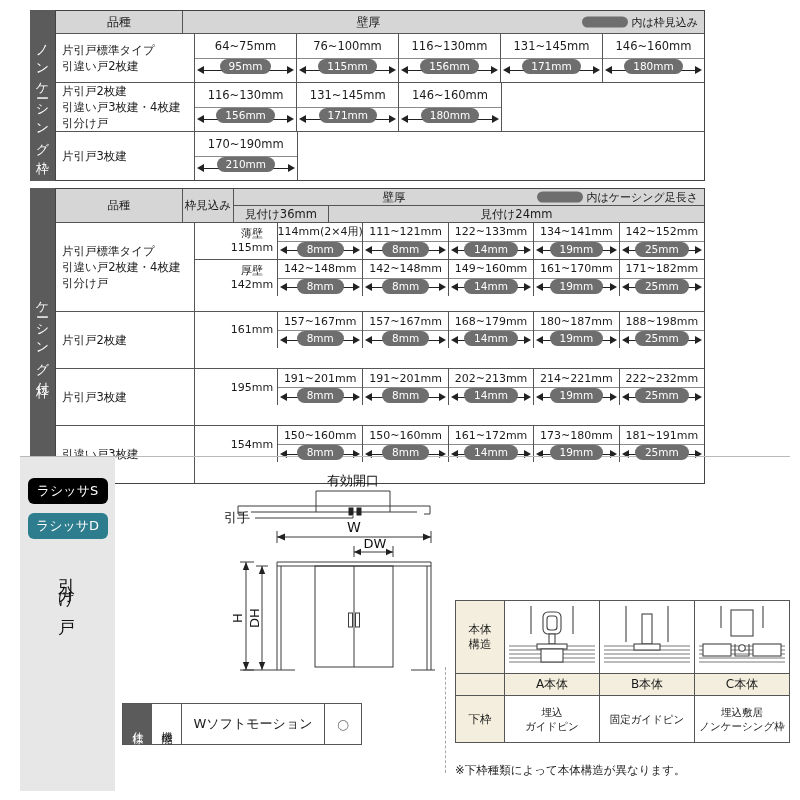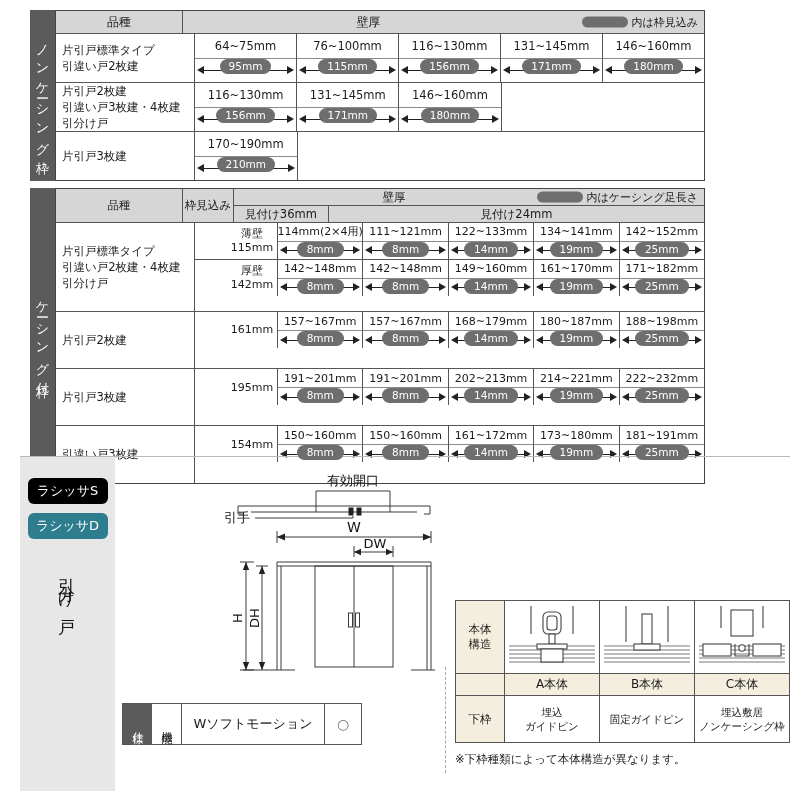--- a/index.html
+++ b/index.html
@@ -69,21 +69,21 @@
   .structbl{position:absolute;left:455px;top:145px;border:1px solid #555;background:#fff;}
   .strow{display:flex;}
   .strow + .strow{border-top:1px solid #555;}
   .stc{border-right:1px solid #555;display:flex;align-items:center;justify-content:center;text-align:center;}
   .stc:last-child{border-right:none;}
   .st-label{width:48px;background:#f3eedd;font-size:11.5px;line-height:1.3;flex-direction:column;}
   .st-h{width:94px;height:21px;background:#f3eedd;font-size:12px;}
   .st-corner{width:48px;background:#f3eedd;}
   .st-dia{width:94px;height:72px;}
   .st-txt{width:94px;height:46px;font-size:10.5px;line-height:1.35;flex-direction:column;}
-  .note{position:absolute;left:455px;top:297px;font-size:11.5px;color:#222;}
+  .note{position:absolute;left:455px;top:308px;font-size:11.5px;color:#222;}
   svg text{font-family:"DejaVu Sans",sans-serif;}
 </style>
 </head>
 <body>
 
 <div class="tblock" id="t1" style="left:30px;top:10px;width:675px;">
   <div class="vbar">
       <span>ノンケーシング枠</span>
     </div>
   <div class="grid">

